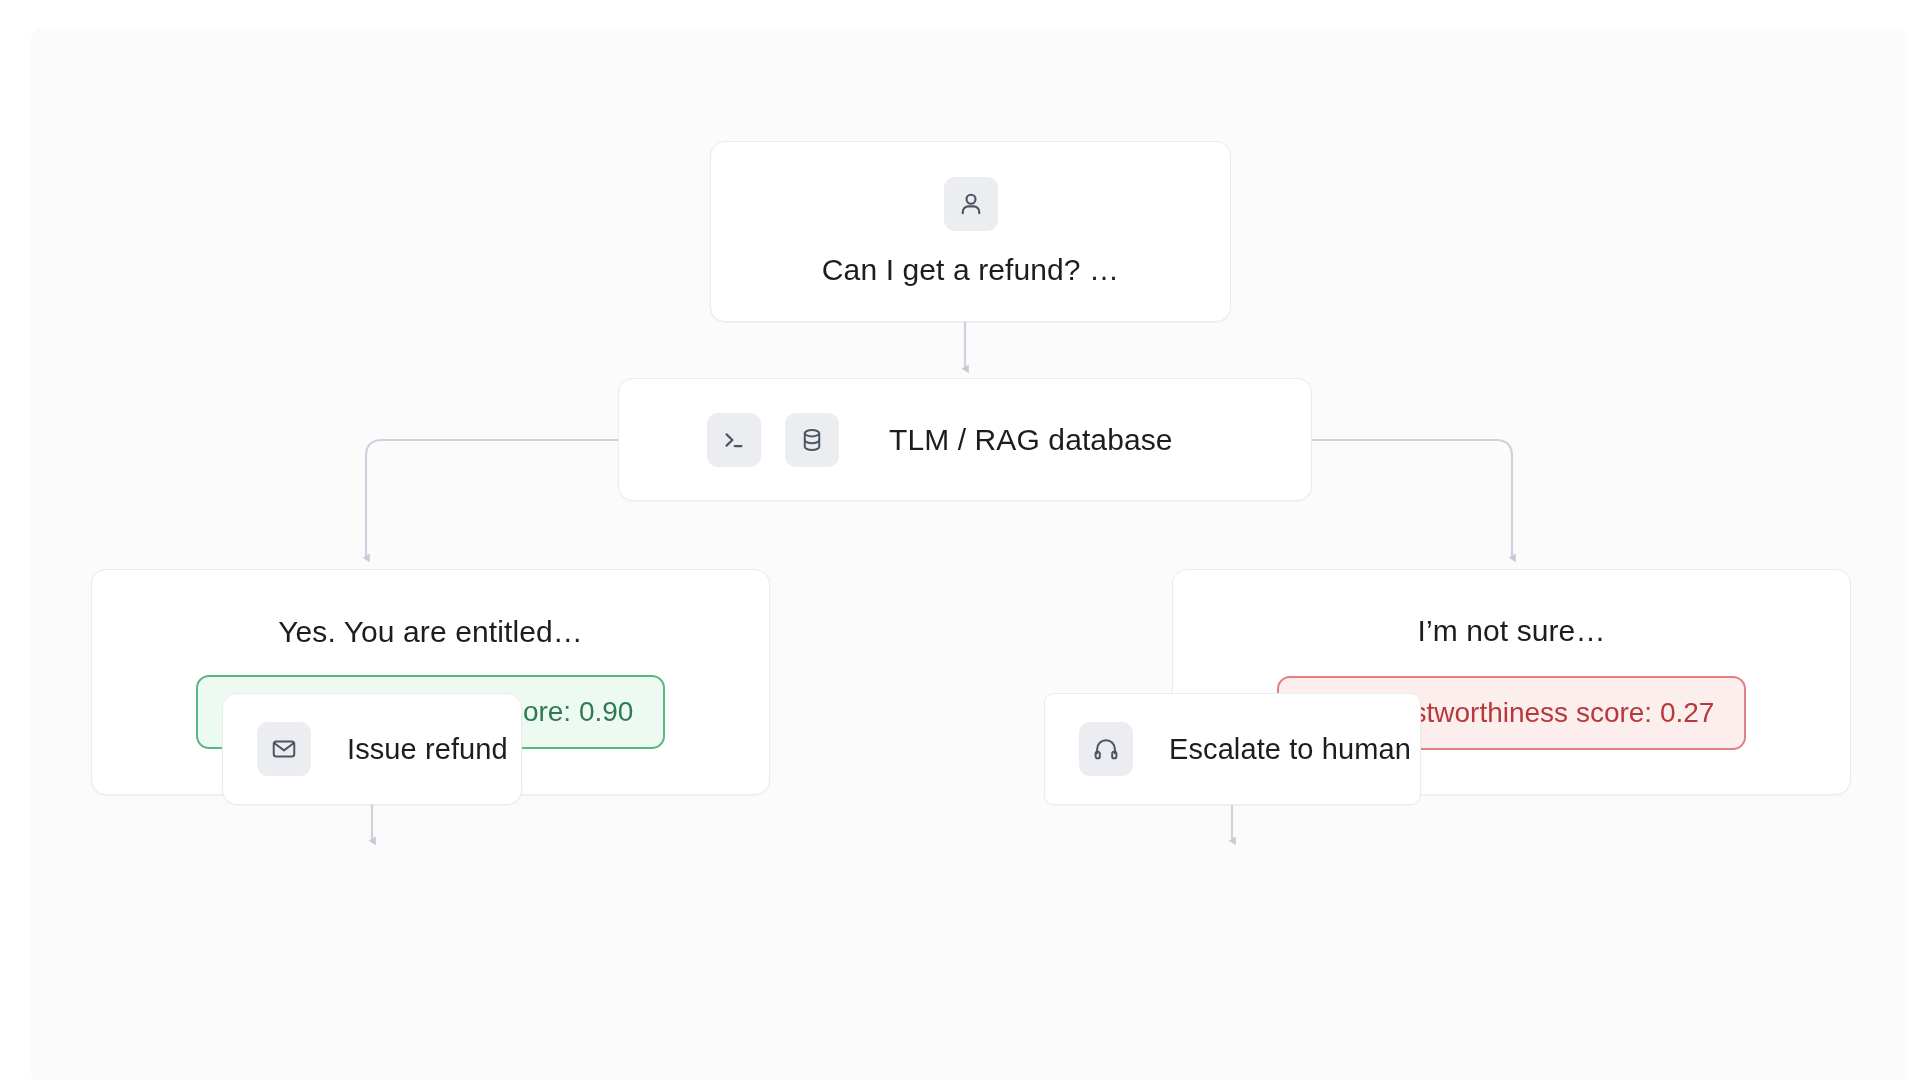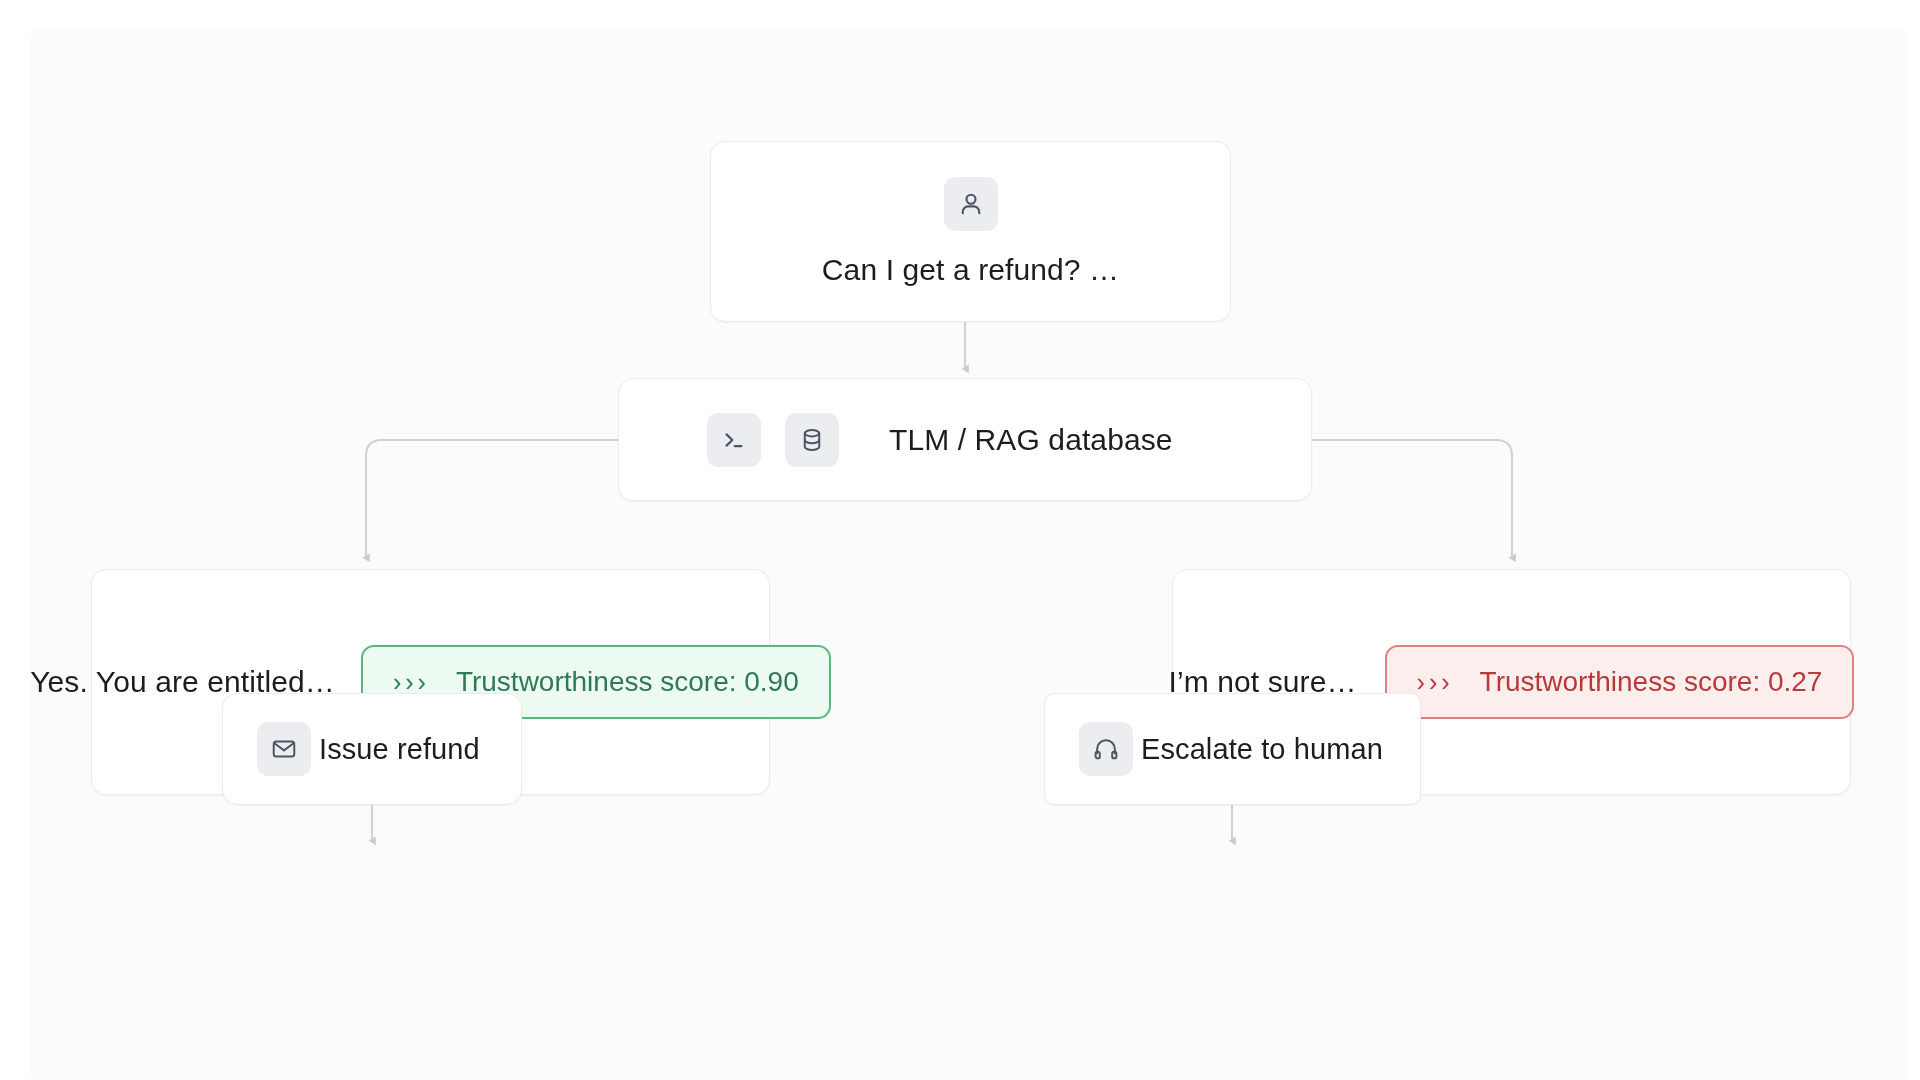--- a/index.html
+++ b/index.html
@@ -64,21 +64,21 @@
     display: flex; align-items: center;
     gap: 24px;
     padding-left: 88px;
   }
   #node-tlm .node-title { margin-left: 26px; }
 
   
   .answer-card {
     position: absolute;
     width: 679px; height: 226px;
-    display: flex; 
+    display: flex; flex-direction: column;
     align-items: center; justify-content: center;
     gap: 26px;
   }
   #node-answer-good { left: 61px; top: 541px; }
   #node-answer-bad  { left: 1142px; top: 541px; gap: 28px; }
 
   .score-badge {
     height: 74px;
     border-radius: 13px;
     border: 2px solid;
@@ -101,21 +101,21 @@
     background: #fdeeee;
     border-color: #e2807f;
     color: #b8393b;
   }
 
   
   .action-node {
     position: absolute;
     height: 112px;
     display: flex; align-items: center;
-    gap: 8px;
+    gap: 36px;
     padding: 0 34px;
   }
   #node-action-refund   { left: 192px; top: 665px; width: 300px; }
   #node-action-escalate { left: 1014px; top: 665px; width: 377px; border-radius: 10px; }
   .action-node .node-title { font-size: 29px; }
 
   
   #node-action-refund   { top: 665px; }
 </style>
 </head>

